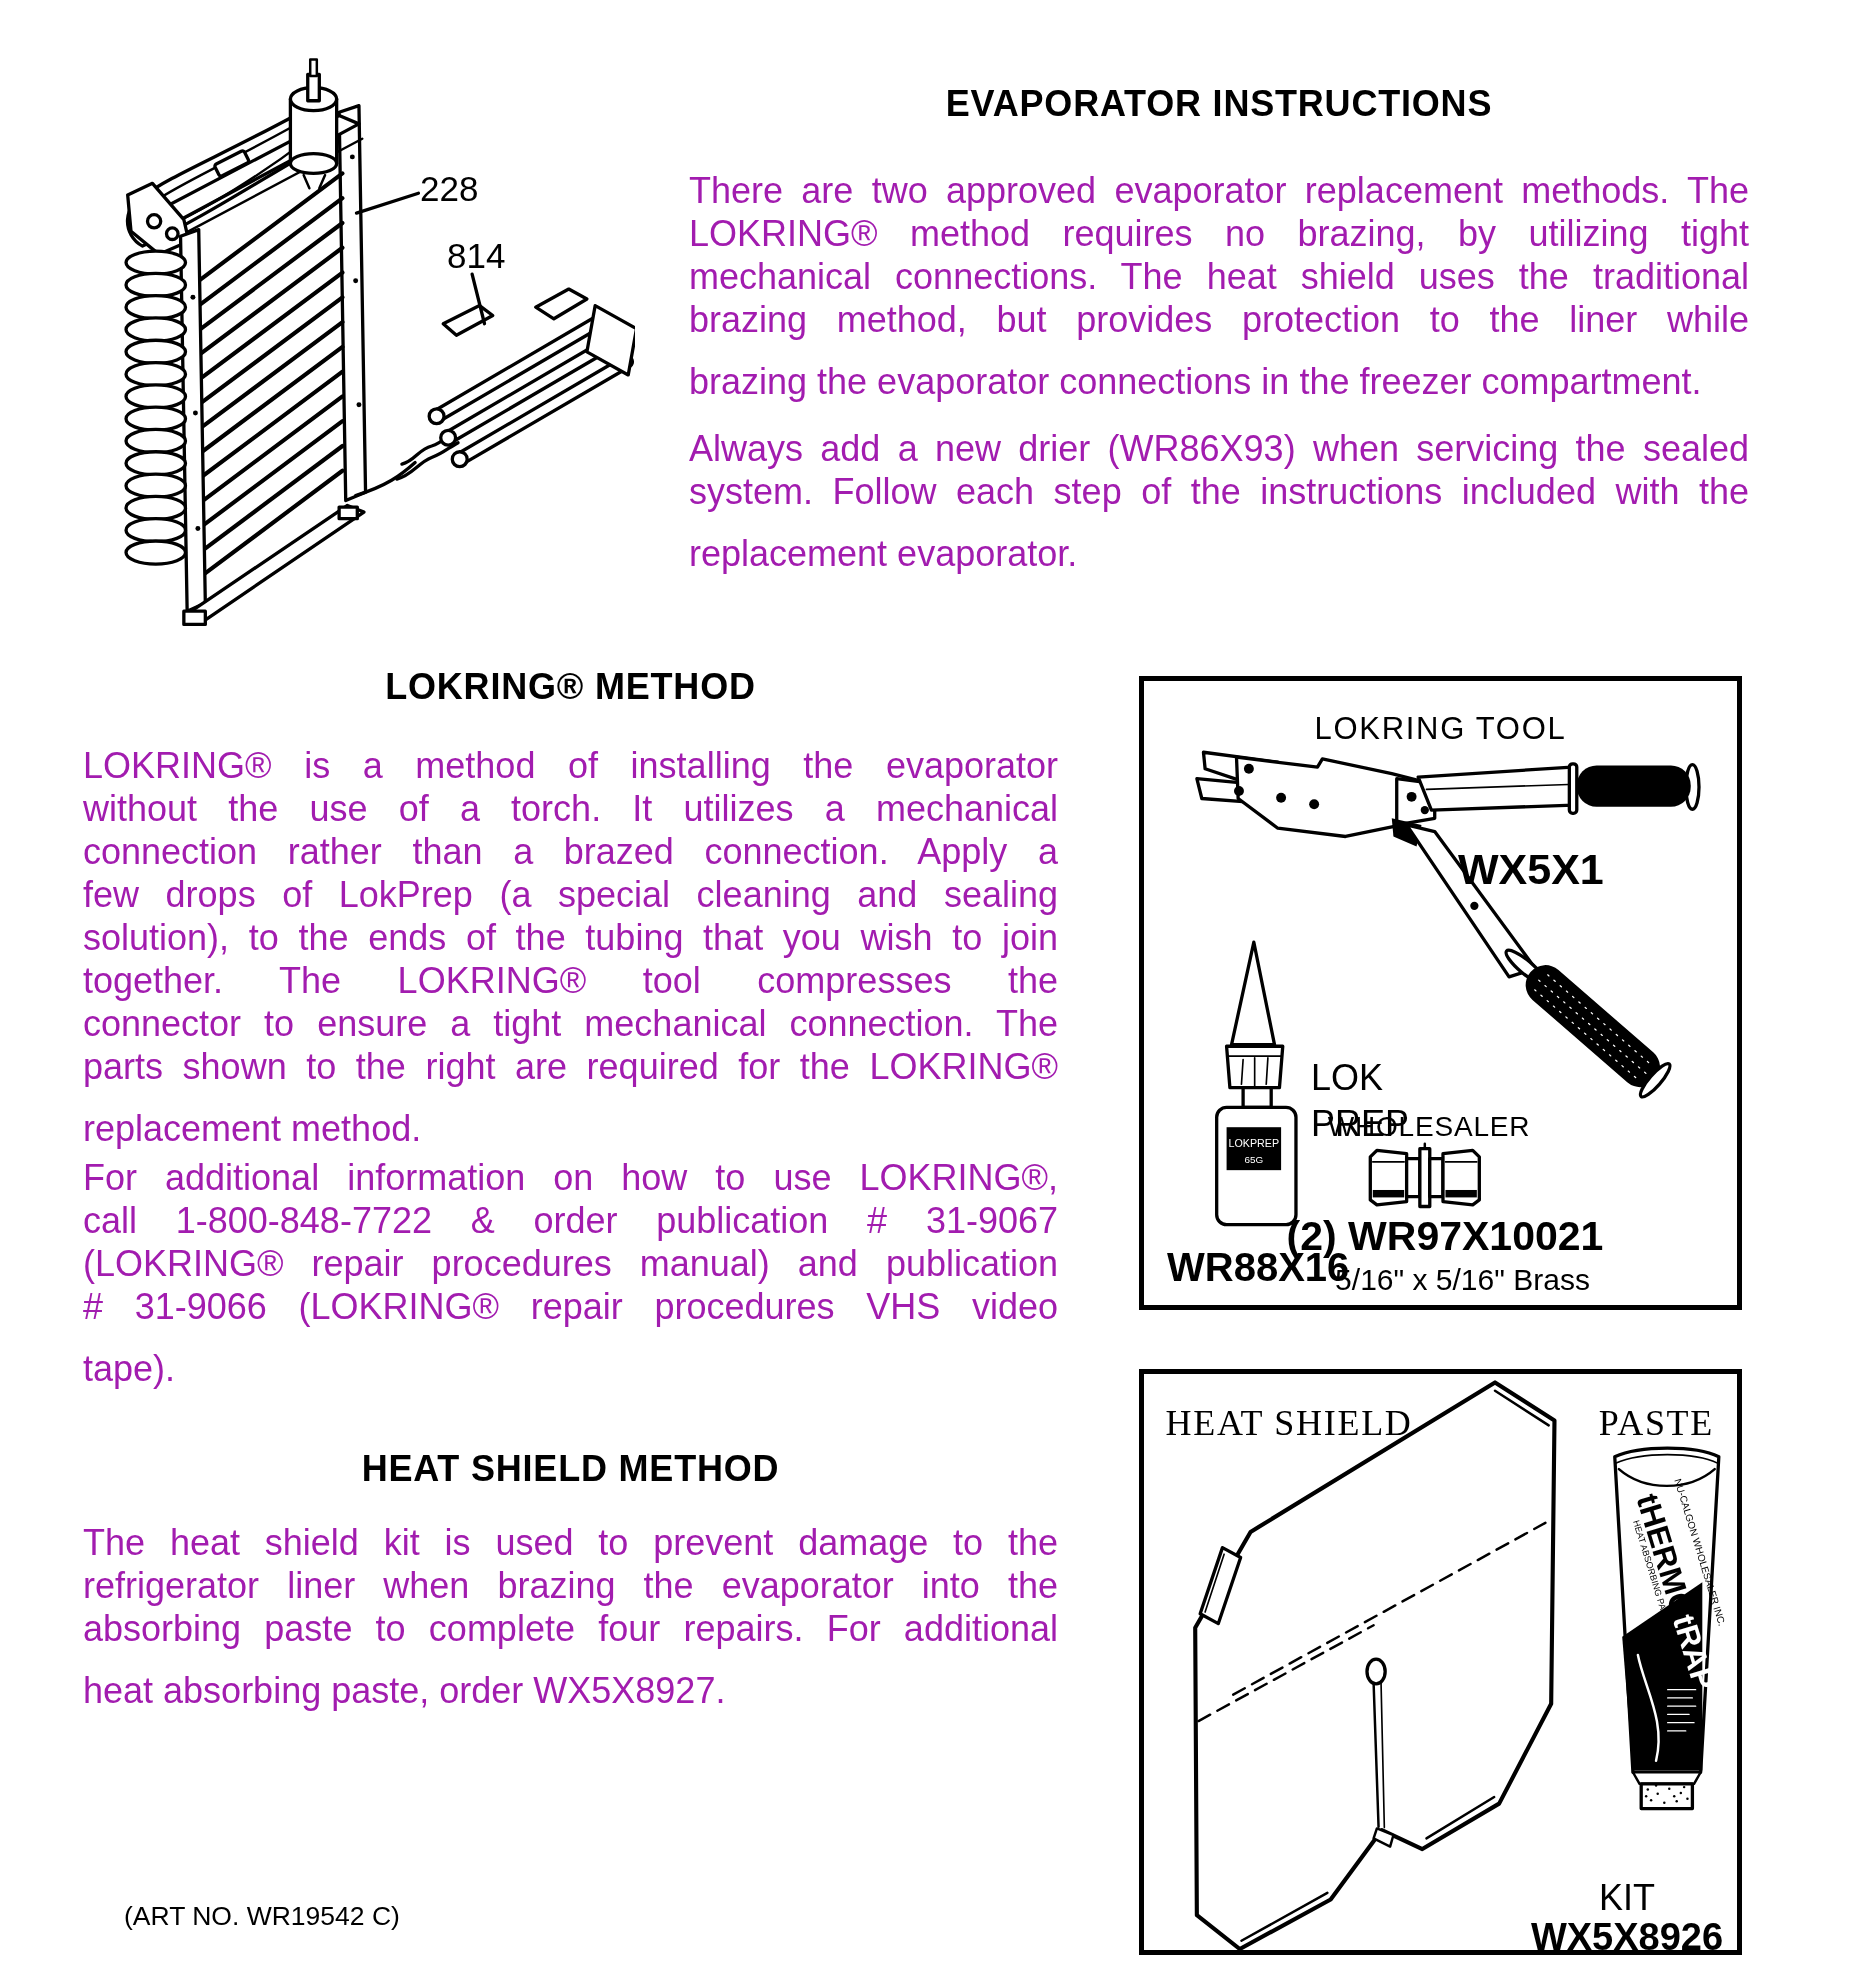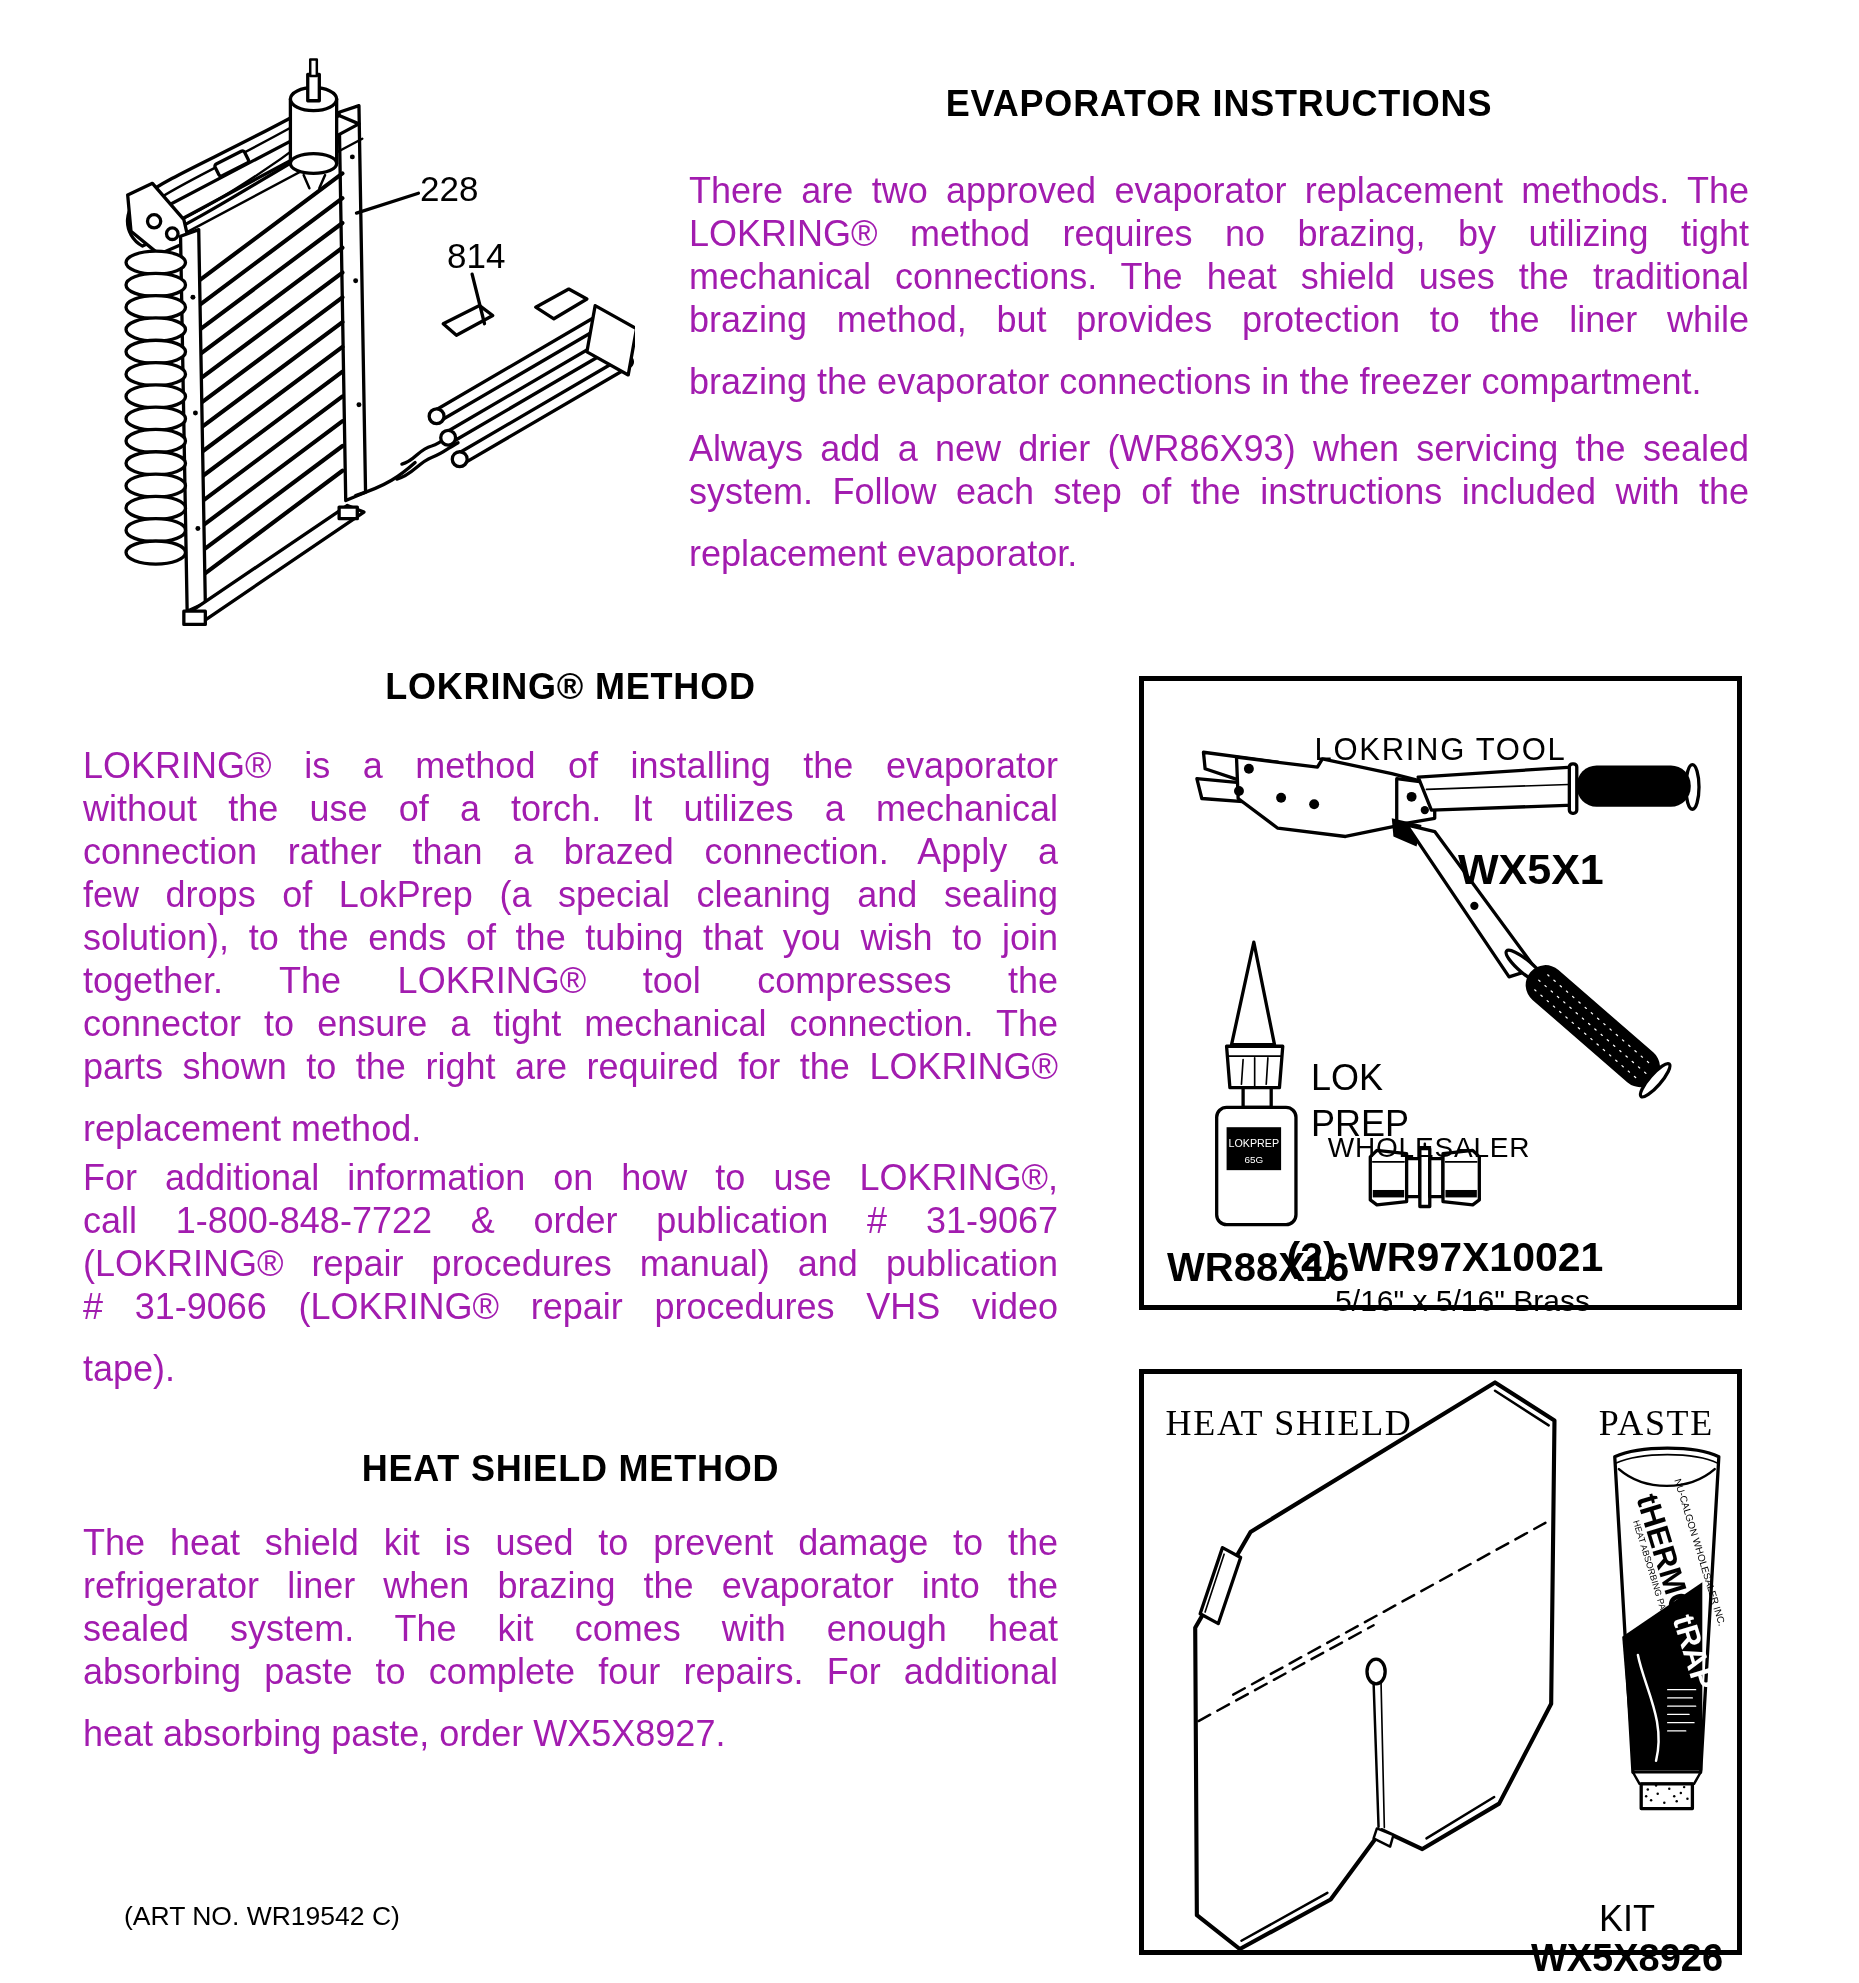--- a/index.html
+++ b/index.html
@@ -10,21 +10,21 @@
   }
   .abs{position:absolute;}
   .body-text{font-size:36px;line-height:43px;color:#a21caf;}
   .jl{text-align:justify;text-align-last:justify;}
   .jl-last{text-align-last:left;margin-top:19px;}
   .h-title{font-size:36px;font-weight:bold;text-align:center;letter-spacing:0.8px;}
   .fig-label{font-size:35px;}
   .part-box{border:5px solid #000;box-sizing:border-box;background:#fff;}
   .box-label{font-size:36px;letter-spacing:0.8px;font-family:Liberation Serif, serif;}
   .big-part{font-weight:bold;}
-  .ctr{text-align:center;margin-top:21px;}
+  .ctr{text-align:center;}
   svg{display:block;}
   svg text{font-family:"Liberation Sans","DejaVu Sans",sans-serif;}
 </style>
 </head>
 <body>
 
 <div class="page">
 
   <div class="abs" style="left:73px;top:33px;width:562px;height:636px;">
     <svg width="562" height="636" viewBox="0 0 680 770">
@@ -154,21 +154,20 @@
       <div class="jl">call 1-800-848-7722 &amp; order publication # 31-9067</div>
       <div class="jl">(LOKRING® repair procedures manual) and publication</div>
       <div class="jl"># 31-9066 (LOKRING® repair procedures VHS video</div>
       <div class="jl jl-last">tape).</div>
     </div>
 
   <div class="abs h-title" style="left:83px;top:1448px;width:975px;">HEAT SHIELD METHOD</div>
   <div class="abs body-text" style="left:83px;top:1521px;width:975px;">
       <div class="jl">The heat shield kit is used to prevent damage to the</div>
       <div class="jl">refrigerator liner when brazing the evaporator into the</div>
-      <div class="jl">sealed system. The kit comes with enough heat</div>
       <div class="jl">absorbing paste to complete four repairs. For additional</div>
       <div class="jl jl-last">heat absorbing paste, order WX5X8927.</div>
     </div>
 
   <div class="abs" style="left:124px;top:1901px;font-size:26.5px;font-weight:normal;">(ART NO. WR19542 C)</div>
 
   <div class="abs part-box" style="left:1139px;top:676px;width:603px;height:634px;">
     <svg class="abs" style="left:0;top:0;" width="593" height="624" viewBox="0 0 718 755">
       <g fill="none" stroke="#000" stroke-width="4" stroke-linejoin="round" stroke-linecap="round">
 

